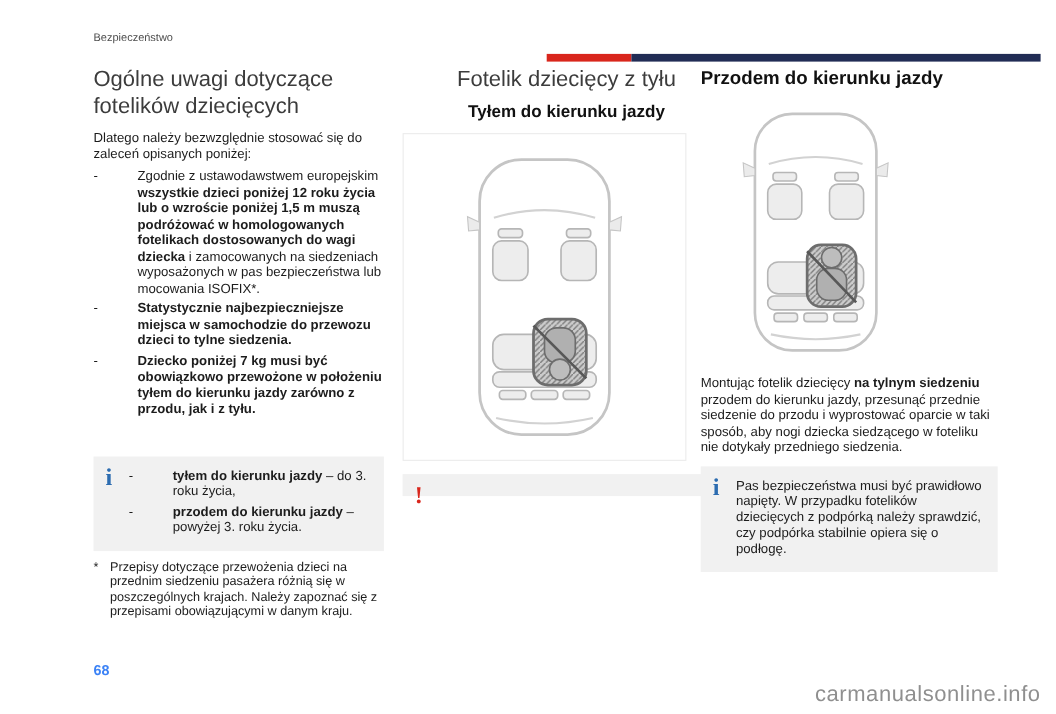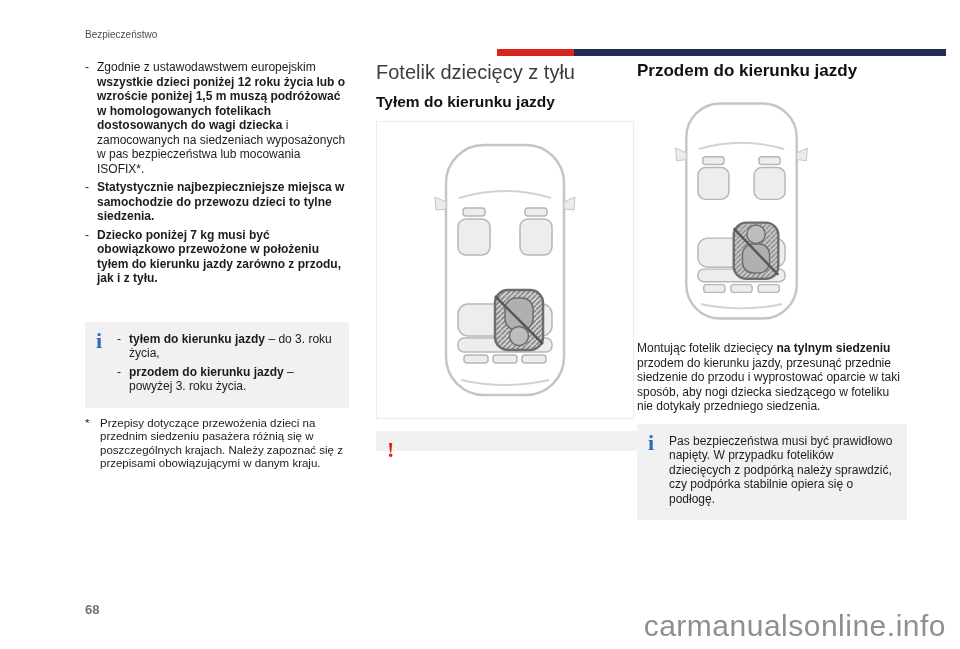--- a/index.html
+++ b/index.html
@@ -8,67 +8,69 @@
     font-family:"Liberation Sans","DejaVu Sans",sans-serif; color:#1c1c1c;
     overflow:hidden;
   }
   .section-label { position:absolute; left:85px; top:29px; font-size:10px; color:#4d4d4d; }
   .header-rule { position:absolute; left:497px; top:49px; width:449px; height:7px; display:flex; }
   .rule-red  { width:77px; height:100%; background:var(--accent_red,#d9261c); }
   .rule-navy { flex:1; height:100%; background:var(--brand_navy,#212c55); }
 
   .col  { position:absolute; top:60px; }
   .col1 { left:85px;  width:264px; }
-  .col2 { left:376px; width:298px; }
+  .col2 { left:366px; width:298px;text-align:center; }
   .col3 { left:637px; width:270px; }
 
   .section-title { font-size:20px; font-weight:400; color:#3c3c3c; line-height:25px; margin:0 0 8px 0; }
   .sub-title { font-size:15.5px; font-weight:bold; color:#111; margin:2px 0 10px 0; }
   .col3 .sub-title { font-size:17px; line-height:21px; margin:0 0 10px 0; }
 
   .body { font-size:12px; line-height:14.5px; margin:0 0 6px 0; }
   .m0 { margin:0 0 4px 0; }
   .bullet { display:flex; font-size:12px; line-height:14.5px; margin:0 0 4px 0; }
   .dash { flex:0 0 12px; }
-  .btext { flex:1; }
+  .btext { flex:1;margin-left:28px; }
   .b { font-weight:bold; }
 
   .note { position:relative; background:var(--box_bg,#f1f1f1); padding:10px 10px 10px 32px; font-size:12px; line-height:14.5px; }
   .note-icon { position:absolute; left:11px; top:8px; font-family:"Liberation Serif","DejaVu Serif",serif;
                font-weight:bold; font-size:22px; line-height:1; }
   .info-icon    { color:var(--info_blue,#2c6cb0); }
   .warning-icon { color:var(--accent_red,#d9261c); }
   .left-note { margin-top:36px; }
 
   .footnote { display:flex; font-size:11.5px; line-height:13.5px; margin-top:9px; }
   .fmark { flex:0 0 15px; }
   .ftext { flex:1; }
 
   .figure { display:flex; align-items:center; justify-content:center; background:#fff; }
   .figure-mid   { width:256px; height:296px; border:1px solid #ececec; margin-bottom:12px; }
   .figure-right { width:200px; height:240px; margin:0 0 10px 4px; }
   .warn-note { margin-top:2px; }
 
-  .page-number { position:absolute; left:85px; top:602px; font-size:13px; font-weight:bold; color:#737373; }
-  .watermark { position:absolute; right:14px; bottom:6px; font-size:30px; color:#8f8f8f; letter-spacing:0.5px; }
+  .page-number { position:absolute; left:85px; top:602px; font-size:13px; font-weight:bold; color:#3b82f6; }
+  .watermark { position:absolute; right:14px; bottom:6px; font-size:20px; color:#8f8f8f; letter-spacing:0.5px; }
 </style>
 </head>
 <body>
 
 <div class="page">
 
   <div class="section-label">Bezpieczeństwo</div>
 
   <div class="header-rule">
     <div class="rule-red"></div>
     <div class="rule-navy"></div>
   </div>
 
   <div class="col col1">
+    <div class="section-title">Ogólne uwagi dotyczące fotelików dziecięcych</div>
 
+    <p class="body">Dlatego należy bezwzględnie stosować się do zaleceń opisanych poniżej:</p>
 
     <div class="bullet">
       <span class="dash">-</span>
       <span class="btext"><span>Zgodnie z ustawodawstwem europejskim </span><span class="b">wszystkie dzieci poniżej 12 roku życia lub o wzroście poniżej 1,5 m muszą podróżować w homologowanych fotelikach dostosowanych do wagi dziecka</span><span> i zamocowanych na siedzeniach wyposażonych w pas bezpieczeństwa lub mocowania ISOFIX*.</span></span>
     </div>
     <div class="bullet">
       <span class="dash">-</span>
       <span class="btext"><span></span><span class="b">Statystycznie najbezpieczniejsze miejsca w samochodzie do przewozu dzieci to tylne siedzenia.</span><span></span></span>
     </div>
     <div class="bullet">

